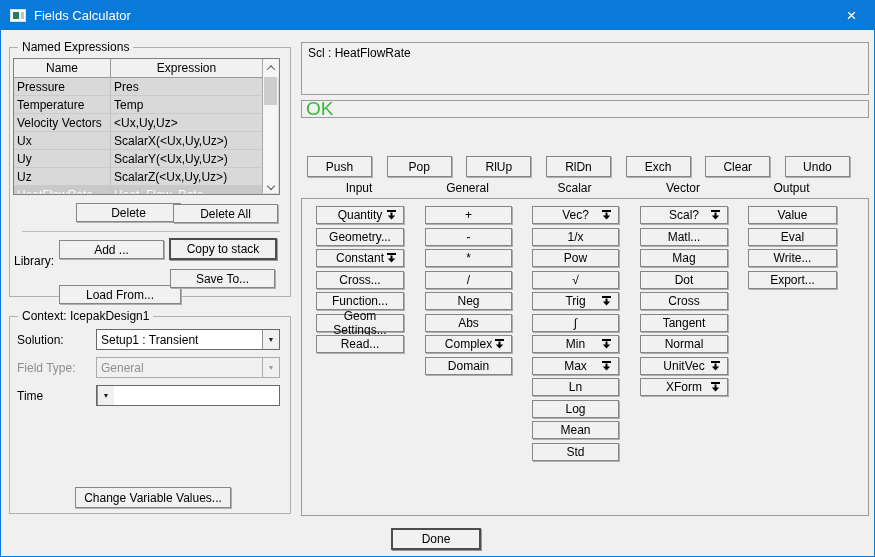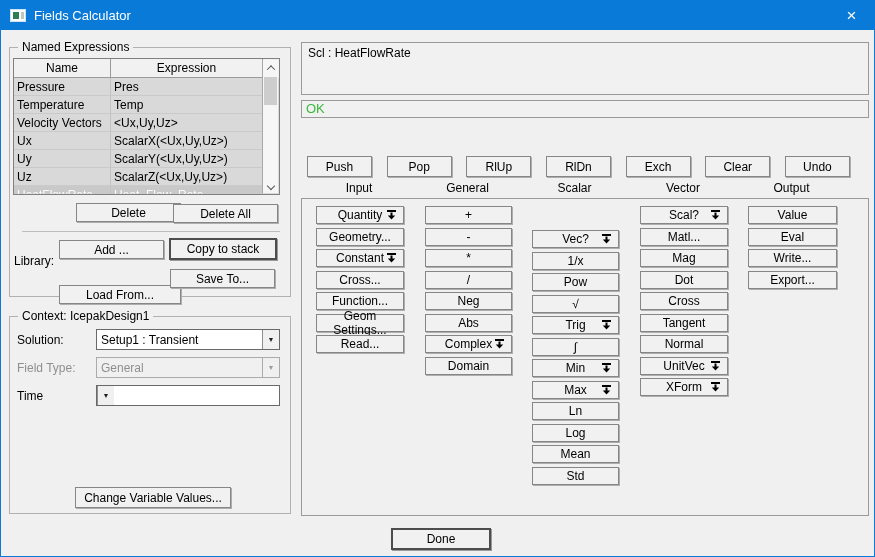--- a/index.html
+++ b/index.html
@@ -57,32 +57,32 @@
   .combo .val { flex:1; padding-left:4px; white-space:nowrap; overflow:hidden; }
   .combo .arrowbox { width:17px; align-self:stretch; background:#f0f0f0;
     border-left:1px solid #8f8f8f; display:flex; align-items:center; justify-content:center;
     font-size:7px; color:#222; }
   .combo.disabled { background:#f0f0f0; border-color:#ababab; color:#8f8f8f; }
   .combo.disabled .arrowbox { color:#9d9d9d; border-left-color:#ababab; }
   
   .display-box { position:absolute; left:300px; top:41px; width:568px; height:53px;
     background:#f1f1f1; border:1px solid #9a9a9a; padding:3px 6px; }
   .status-box { position:absolute; left:300px; top:99px; width:568px; height:18px;
-    background:#f1f1f1; border:1px solid #9a9a9a; padding-left:4px; line-height:15px; font-size:13px; }
+    background:#f1f1f1; border:1px solid #9a9a9a; padding-left:4px; line-height:15px; font-size:19px; }
   .stackrow { position:absolute; left:306px; top:155px; width:543px; height:21px;
     display:flex; justify-content:space-between; }
   .stackbtn { position:relative; width:65px; height:21px; flex:0 0 auto; }
   .gridbox { position:absolute; left:300px; top:197px; width:568px; height:318px;
     border:1px solid #9a9a9a; }
   .collabels { position:absolute; left:300px; top:180px; width:568px; height:14px; }
   .collabel { position:absolute; text-align:center; }
   .calccol { position:absolute; top:7px; }
   .calcbtn { position:relative; width:100%; height:18px; margin-bottom:3.5px; }
   .calcbtn .menu-ic { position:absolute; right:6px; top:50%; transform:translateY(-50%); line-height:0; }
-  .done { left:390px; top:527px; width:100px; height:22px; }
+  .done { left:390px; top:527px; width:90px; height:22px; }
 </style>
 </head>
 <body>
 
 <div class="window">
 
   <div class="titlebar">
     <span class="win-icon"></span>
     <span class="title-text">Fields Calculator</span>
     <span class="close-btn">×</span>
@@ -254,21 +254,21 @@
           <span class="menu-ic"><svg width="11" height="10" viewBox="0 0 11 10" fill="#000" xmlns="http://www.w3.org/2000/svg">
               <rect x="1" y="0" width="9" height="2"></rect>
               <rect x="4.5" y="2.5" width="2" height="3.5"></rect>
               <path d="M1.8 5.5 L9.2 5.5 L5.5 9.6 Z"></path>
             </svg></span>
         </button>
         <button class="btn calcbtn">
           <span>Domain</span>
         </button>
       </div>
-      <div class="calccol" style="left: 230px; width: 87px; margin-top: 24px;">
+      <div class="calccol" style="left: 230px; width: 87px;">
         <button class="btn calcbtn">
           <span>Vec?</span>
           <span class="menu-ic"><svg width="11" height="10" viewBox="0 0 11 10" fill="#000" xmlns="http://www.w3.org/2000/svg">
               <rect x="1" y="0" width="9" height="2"></rect>
               <rect x="4.5" y="2.5" width="2" height="3.5"></rect>
               <path d="M1.8 5.5 L9.2 5.5 L5.5 9.6 Z"></path>
             </svg></span>
         </button>
         <button class="btn calcbtn">
           <span>1/x</span>

